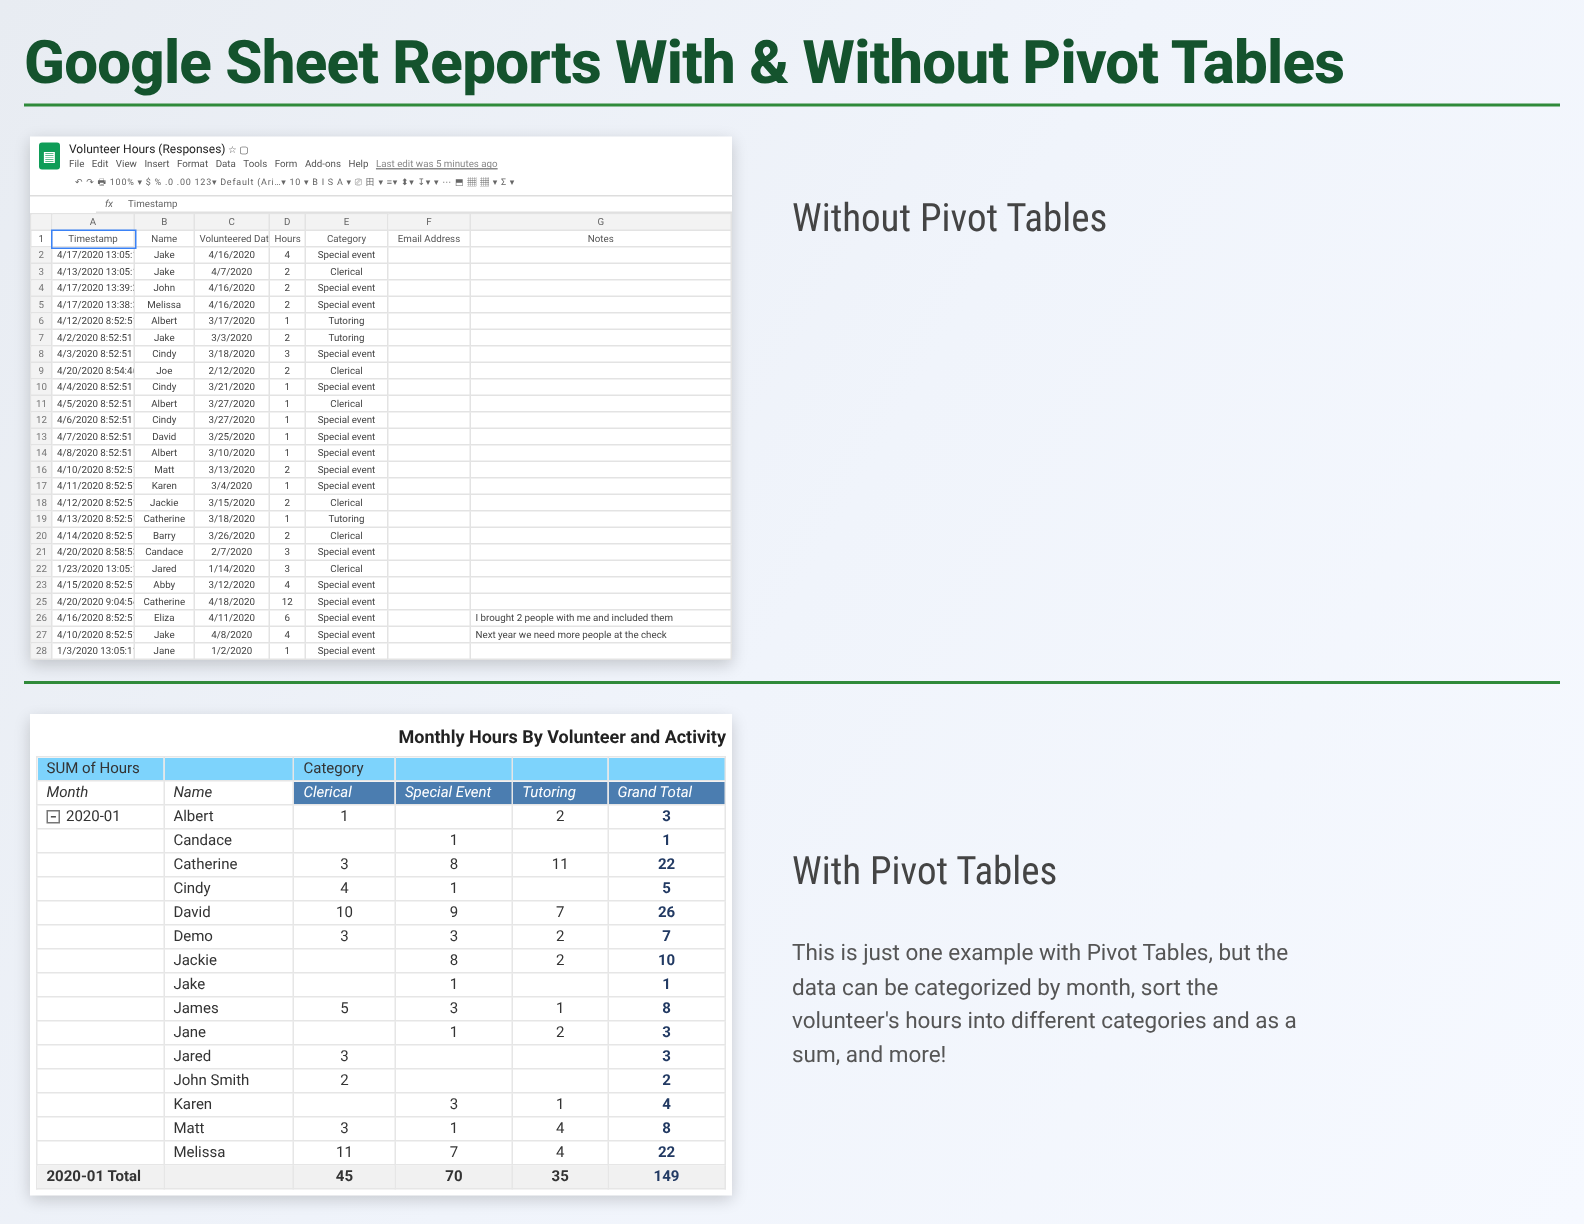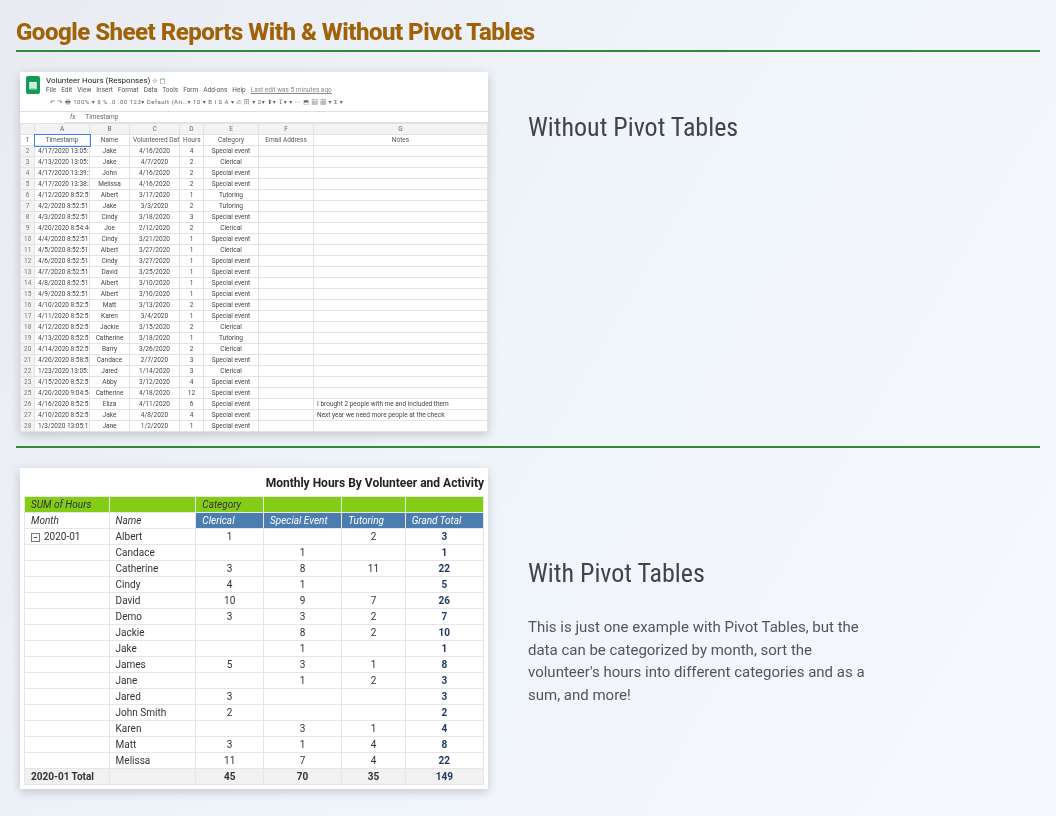--- a/index.html
+++ b/index.html
@@ -8,24 +8,24 @@
     height: 816px;
     font-family: Roboto, "Helvetica Neue", Arial, sans-serif;
     background: linear-gradient(120deg, #e8ecf2 0%, #f0f4fb 50%, #f6f9ff 100%);
     color: #333;
     overflow: hidden;
   }
   .page {
     padding: 12px 16px 0 16px;
   }
   .title {
-    font-size: 24px;
+    font-size: 40px;
     font-weight: 800;
     letter-spacing: -0.5px;
-    color: #a16207;
+    color: #14532d;
     padding: 6px 0 4px 0;
   }
   .hr {
     height: 2px;
     background: #2f8a3a;
     margin-bottom: 12px;
   }
   .section {
     display: flex;
     align-items: flex-start;
@@ -67,21 +67,21 @@
   
   .pivot {
     width: 468px;
     font-size: 10px;
     color:#333;
     padding: 6px 4px 4px 4px;
   }
   .pivot .ptitle { text-align:right;font-size:12px;font-weight:700;color:#222;margin:2px 0 6px; }
   .pivot table { border-collapse:collapse;width:100%;table-layout:fixed; }
   .pivot th,.pivot td{ border:1px solid #e6e6e6;padding:2px 6px;white-space:nowrap;overflow:hidden; }
-  .pivot .hd1 td{ font-style:italic;color:#333;background:#84cc16; }
+  .pivot .hd1 td{ color:#333;background:#7dd3fc; }
   .pivot .hd2 td{ background:#4b7db0;color:#fff;font-style:italic; }
   .pivot .hd2 .blank{ background:#fff;color:#333; }
   .pivot td.n{ text-align:center; }
   .pivot td.total{ font-weight:700;color:#223a63;text-align:center; }
   .pivot tr.subtotal td{ background:#f1f1f1;font-weight:700; }
   .pivot tr.subtotal td.total, .pivot tr.grp td.total { color:#223a63; }
   .pivot .collapse-box{display:inline-block;width:9px;height:9px;line-height:8px;text-align:center;border:1px solid #777;font-size:8px;font-weight:700;margin-right:4px;background:#fff;color:#333;}
   .pivot .c-m{width:80px;} .pivot .c-nm{width:82px;} .pivot .c-c{width:64px;} .pivot .c-s{width:74px;} .pivot .c-t{width:60px;} .pivot .c-g{width:74px;}
 </style>
 </head>
@@ -279,30 +279,20 @@
               <td class="lh">14</td>
               <td>4/8/2020 8:52:51</td>
               <td>Albert</td>
               <td>3/10/2020</td>
               <td>1</td>
               <td>Special event</td>
               <td></td>
               <td class="col-no"></td>
             </tr>
             <tr>
-              <td class="lh">15</td>
-              <td>4/9/2020 8:52:51</td>
-              <td>Albert</td>
-              <td>3/10/2020</td>
-              <td>1</td>
-              <td>Special event</td>
-              <td></td>
-              <td class="col-no"></td>
-            </tr>
-            <tr>
               <td class="lh">16</td>
               <td>4/10/2020 8:52:51</td>
               <td>Matt</td>
               <td>3/13/2020</td>
               <td>2</td>
               <td>Special event</td>
               <td></td>
               <td class="col-no"></td>
             </tr>
             <tr>

